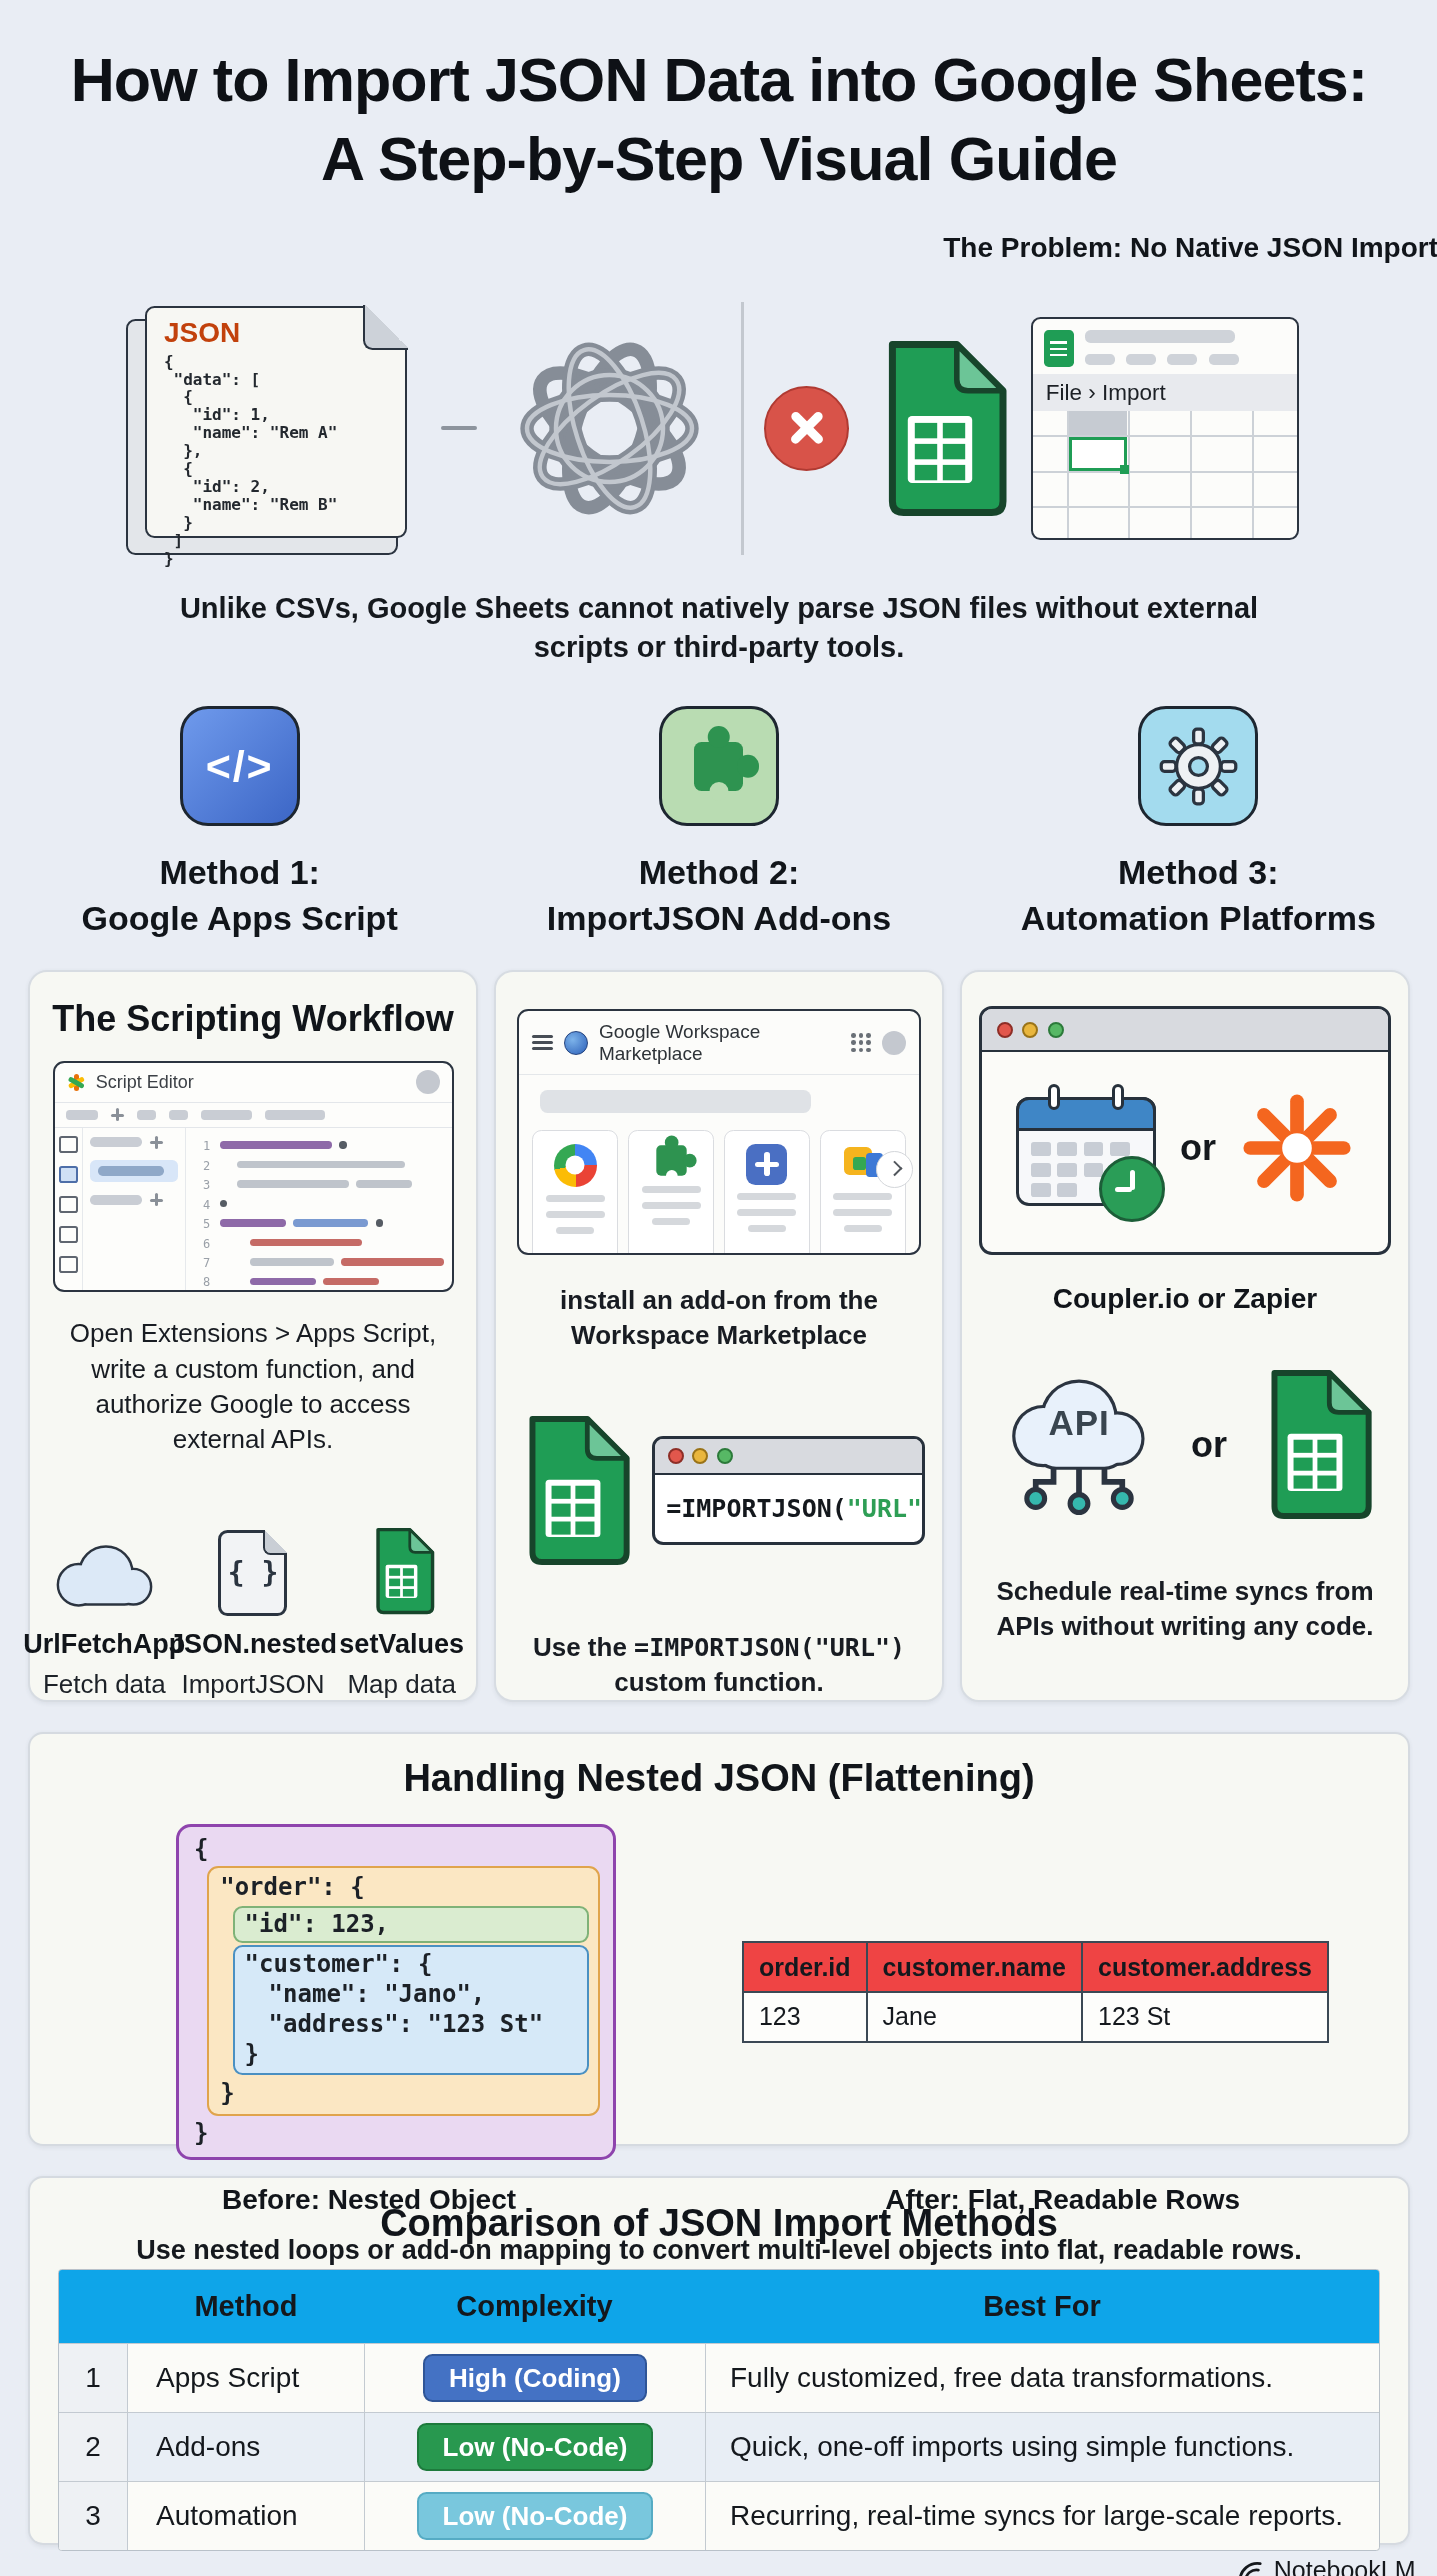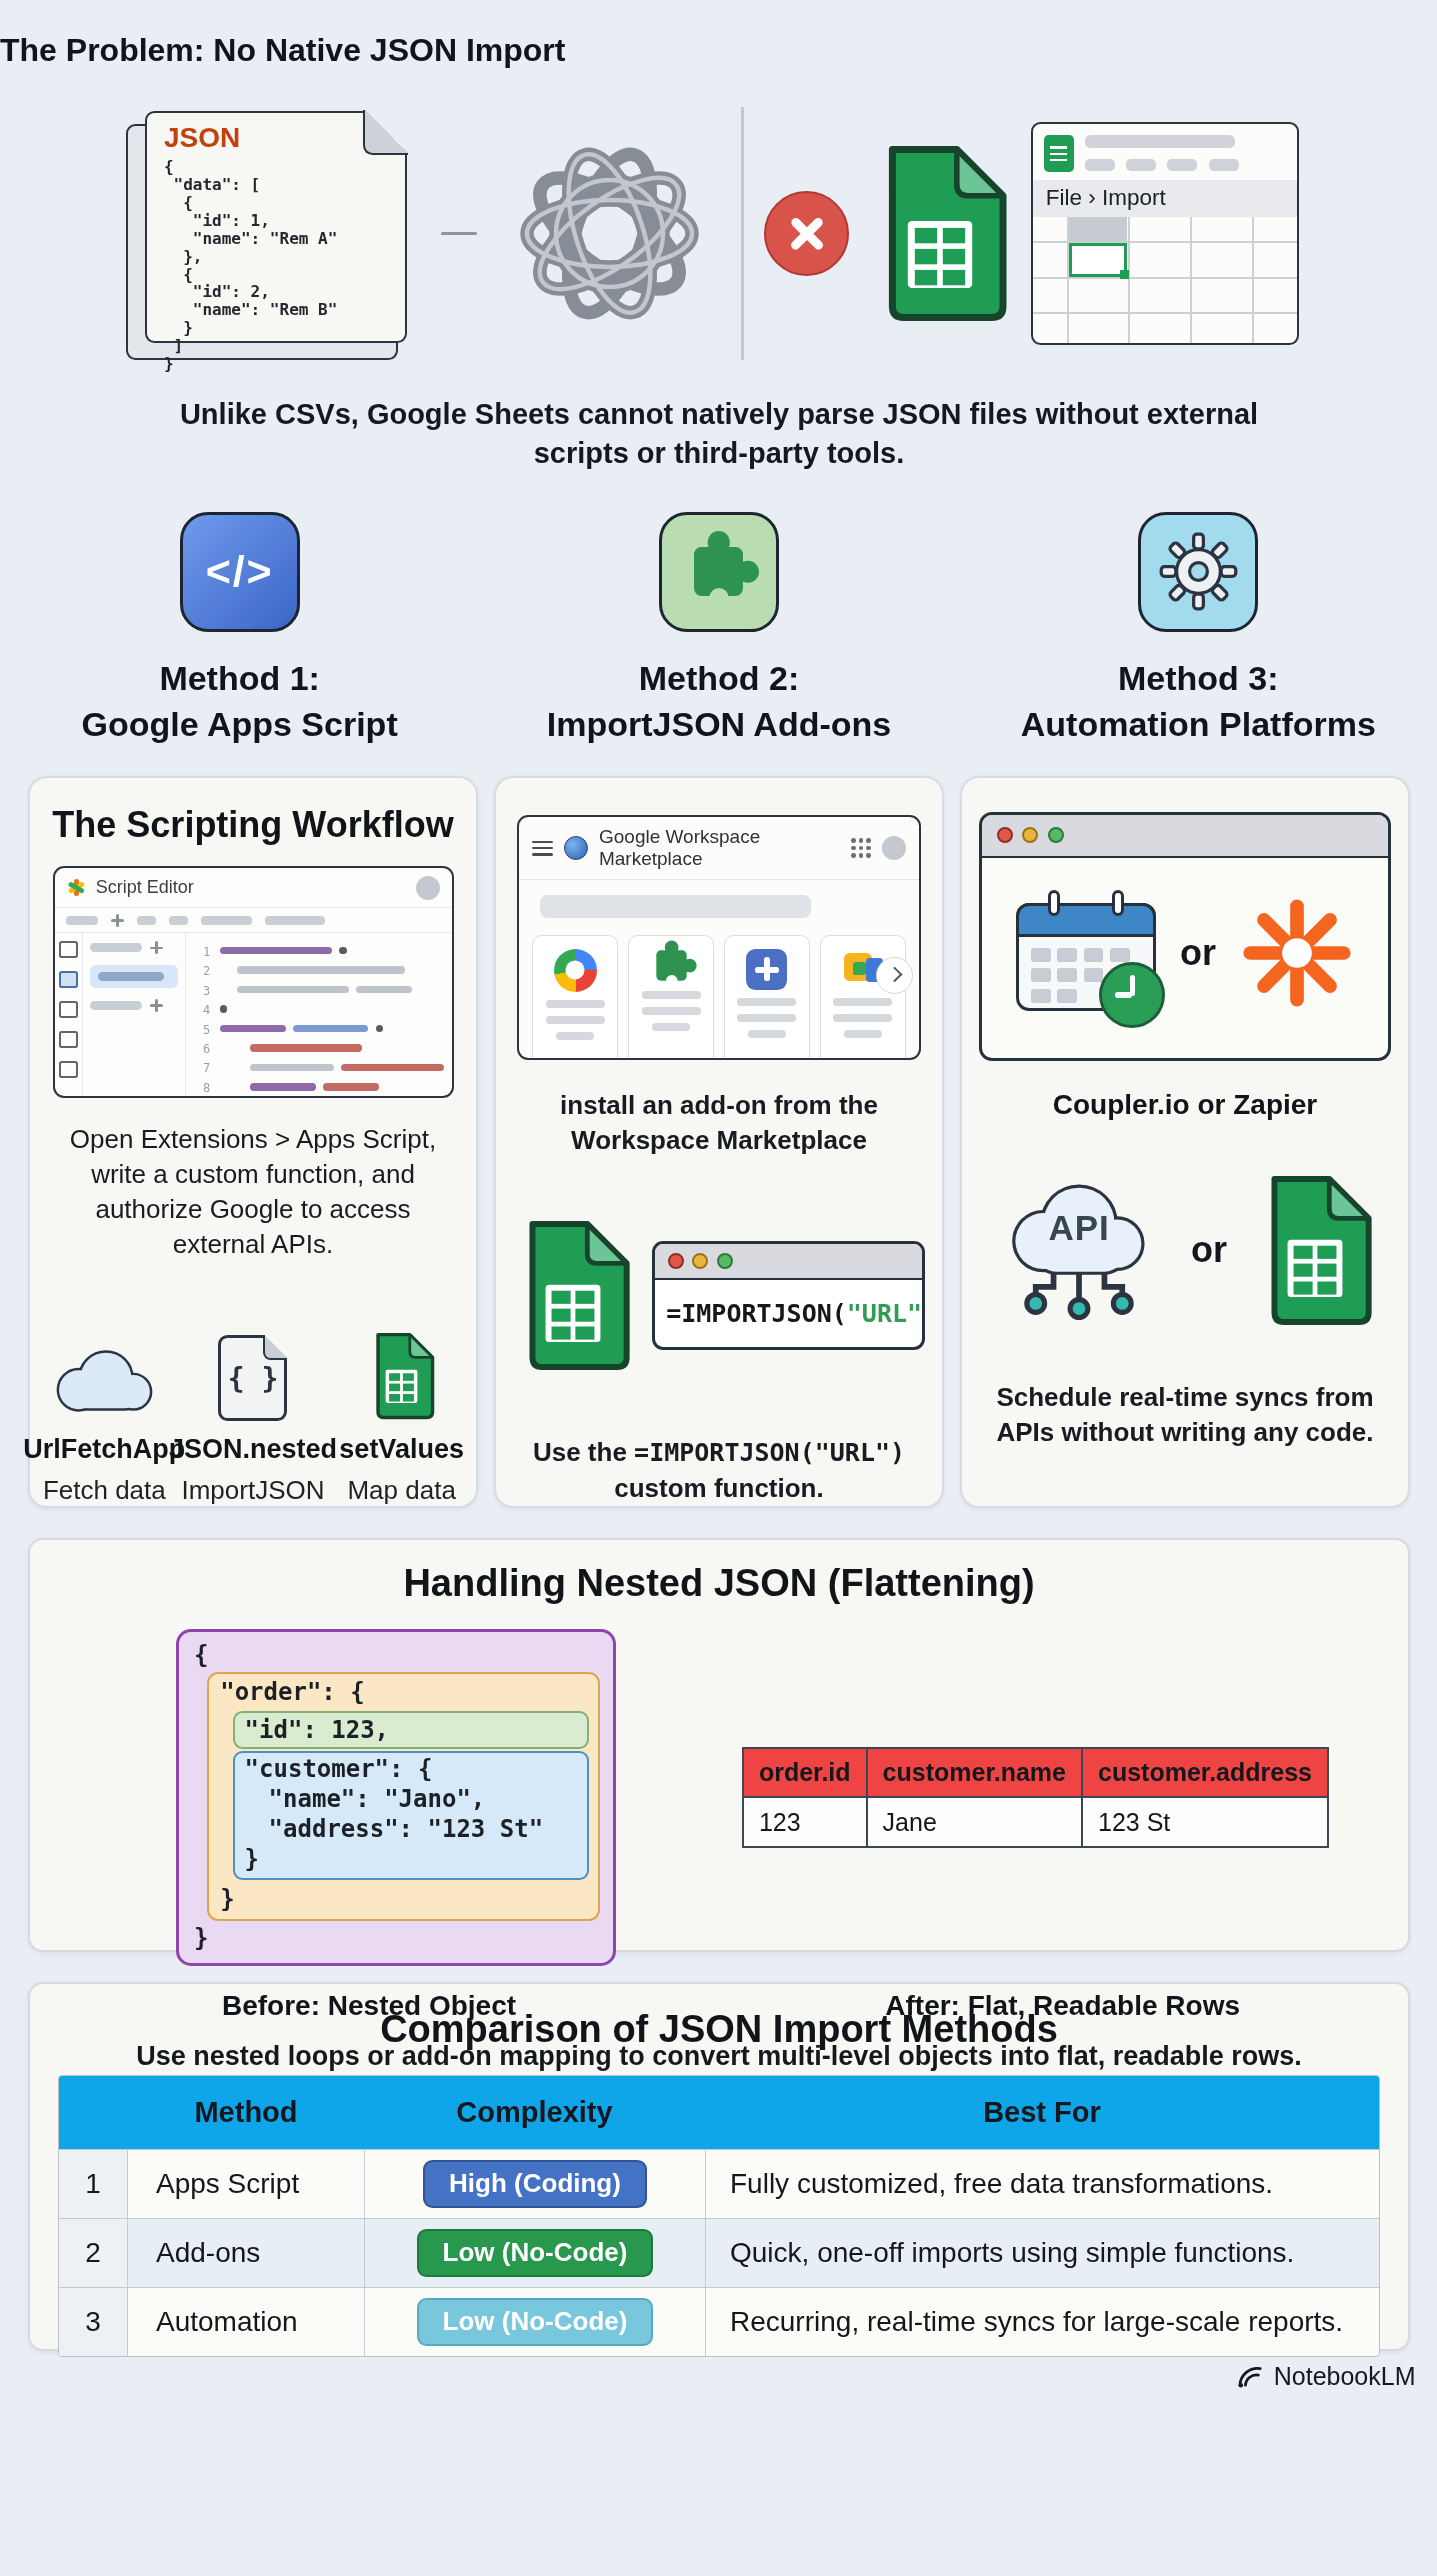--- a/index.html
+++ b/index.html
@@ -5,21 +5,21 @@
   html,body{margin:0;padding:0;}
   body{font-family:"Liberation Sans",sans-serif;background:#e9edf4;}
   .page{position:relative;width:1438px;height:2576px;background:#e9edf4;overflow:hidden;}
   .mono{font-family:"DejaVu Sans Mono",monospace;}
 
   
   .main-title{padding-top:41px;text-align:center;font-size:61px;line-height:1.3;font-weight:700;
     letter-spacing:-0.9px;color:#0e1116;margin:0 66px;}
 
   
-  .sec-heading{text-align:left;font-size:32px;font-weight:700;color:#11151a;margin-top:32px;}
+  .sec-heading{text-align:right;font-size:28px;font-weight:700;color:#11151a;margin-top:32px;}
   .problem-row{margin-top:24px;display:flex;align-items:center;justify-content:center;gap:20.6px;height:281px;}
   .json-doc{position:relative;width:281px;height:245px;}
   .jd-back{position:absolute;left:-13px;top:13px;width:268px;height:232px;background:#e3e6ea;
     border:2.8px solid #2b3440;border-radius:9.4px;}
   .jd-front{position:absolute;left:5.6px;top:0;width:262px;height:232px;background:#f7f7f3;
     border:2.8px solid #2b3440;border-radius:9.4px;padding:9.4px 0 0 17px;box-sizing:border-box;}
   .jd-fold{position:absolute;top:-2.8px;right:-2.8px;width:43px;height:43px;
     background:linear-gradient(to bottom left,#e9edf4 0 50%,#cdd2d9 50% 100%);
     border-left:2.8px solid #2b3440;border-bottom:2.8px solid #2b3440;border-bottom-left-radius:9.4px;}
   .jd-title{font-size:28px;font-weight:700;color:#c2410c;}
@@ -246,20 +246,21 @@
 
   
   .footer{display:flex;justify-content:flex-end;align-items:center;gap:8.4px;margin-top:11.2px;padding-right:22.5px;}
   .footer-text{font-size:25px;font-weight:500;color:#15181c;}
 </style>
 </head>
 <body>
 
 <div class="page">
 
+  <h1 class="main-title">How to Import JSON Data into Google Sheets: A Step-by-Step Visual Guide</h1>
 
   <div class="sec-heading">The Problem: No Native JSON Import</div>
 
   <div class="problem-row">
     <div class="json-doc">
       <div class="jd-back"></div>
       <div class="jd-front">
         <div class="jd-fold"></div>
         <div class="jd-title">JSON</div>
         <pre class="jd-code">{

